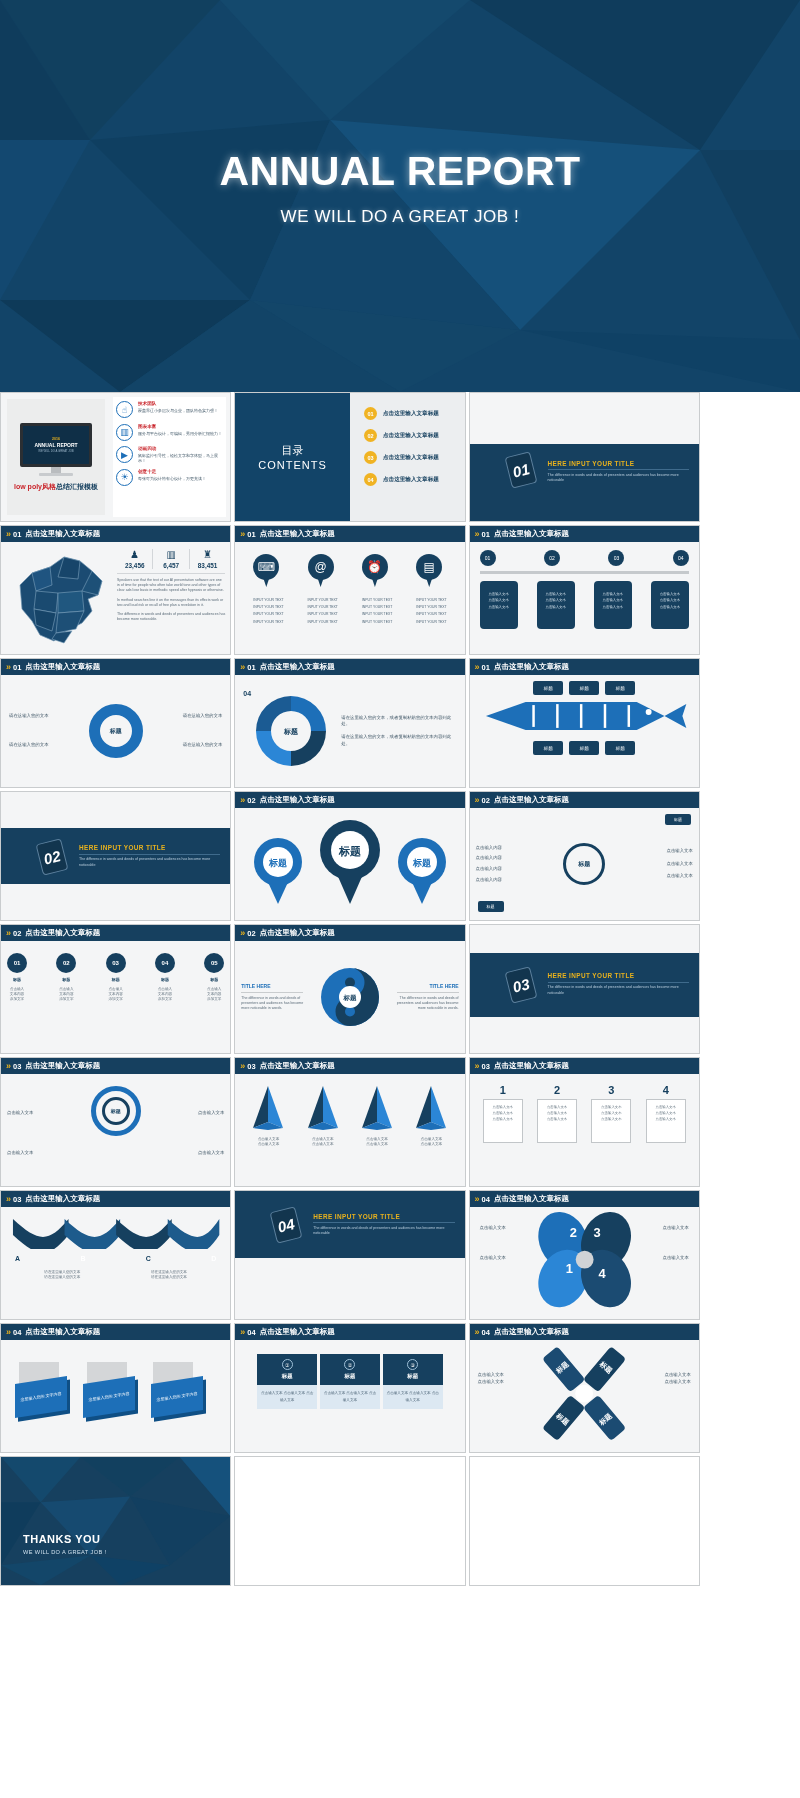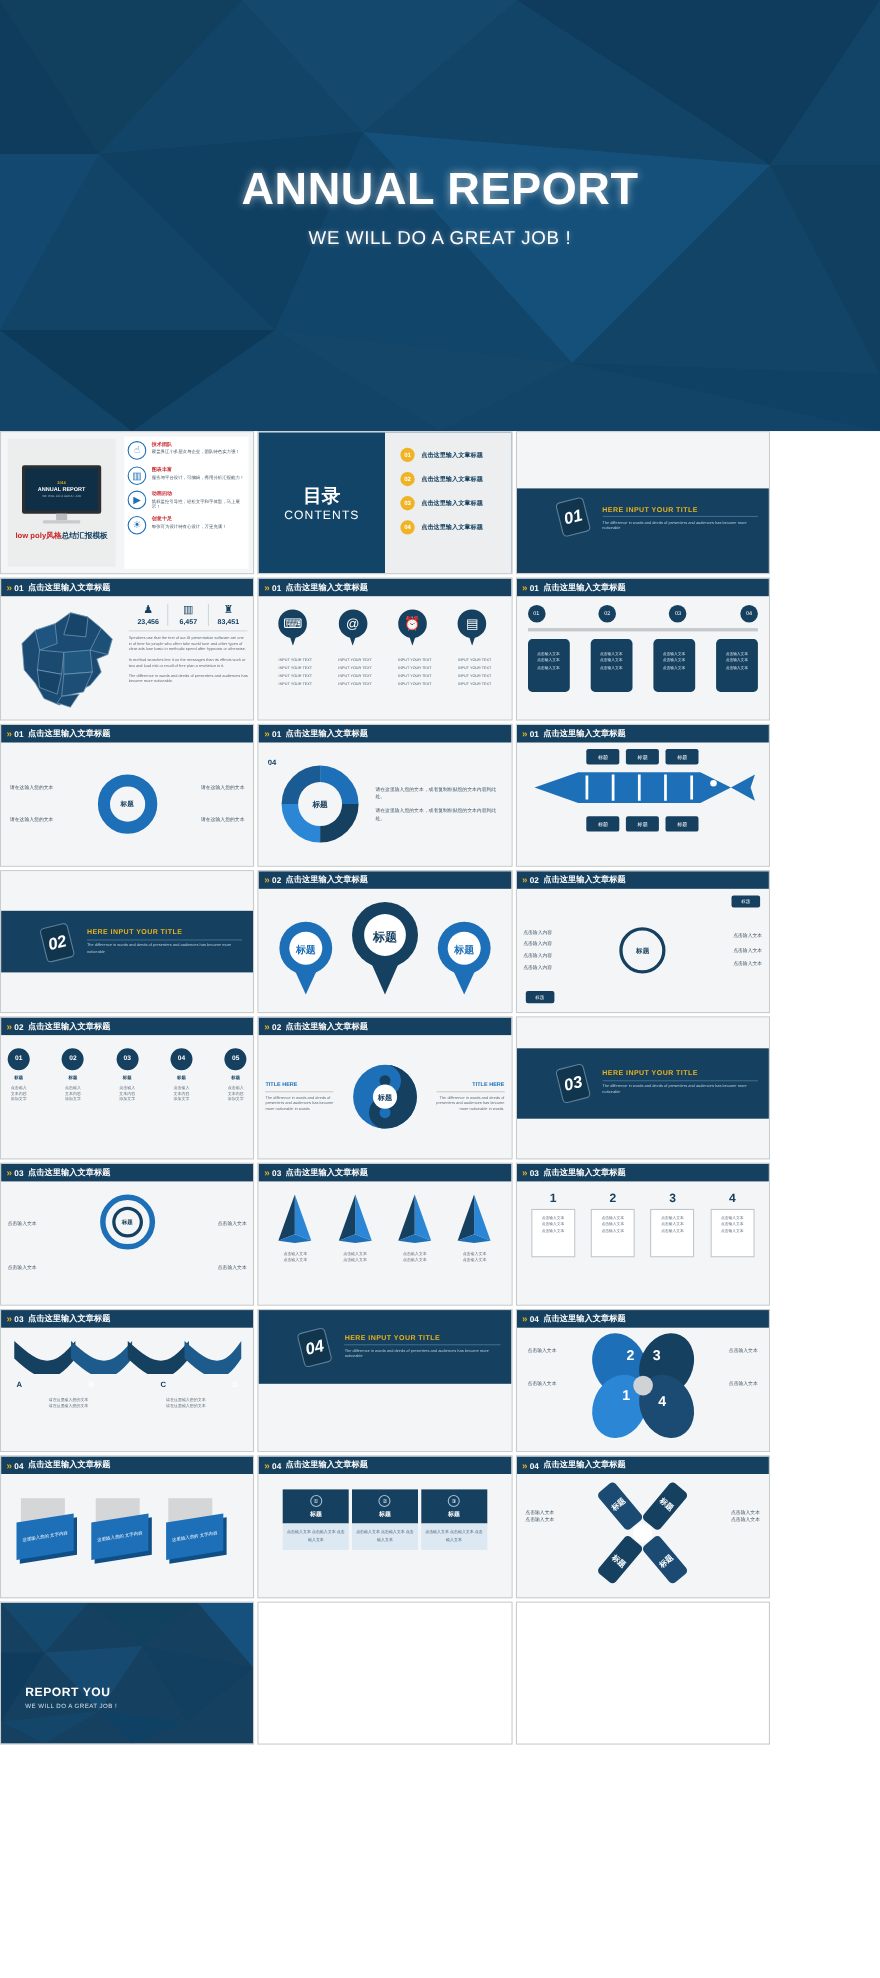--- a/index.html
+++ b/index.html
@@ -83,21 +83,21 @@
   .feat{ display:flex; gap:5px; align-items:flex-start; margin-bottom:5.5px; }
   .ficon{ width:17px; height:17px; border-radius:50%; border:1.6px solid #1d6fb8;
           display:flex; align-items:center; justify-content:center;
           color:#1d6fb8; font-size:9px; flex:0 0 auto; }
   .fh{ font-size:4.6px; font-weight:bold; color:#c9252b; }
   .fb{ font-size:4px; color:#3e5565; margin-top:2px; }
 
   
   .cts-left{ position:absolute; left:0; top:0; width:50%; height:100%;
              display:flex; flex-direction:column; align-items:center; justify-content:center; }
-  .cts-cn{ font-size:17px; font-weight:bold; color:#ffffff; }
+  .cts-cn{ font-size:11px; font-weight:normal; color:#ffffff; }
   .cts-en{ font-size:11px; color:#ffffff; letter-spacing:1px; margin-top:1px;}
   .cts-right{ position:absolute; right:0; top:0; width:50%; height:100%;
               background:#eceef0; padding:14px 6px 0 14px; }
   .cts-row{ display:flex; align-items:center; gap:6px; margin-bottom:9px; }
   .cts-dot{ width:13px; height:13px; border-radius:50%; background:#f0b323;
             color:#fff; font-size:5.5px; font-weight:bold;
             display:flex; align-items:center; justify-content:center; }
   .cts-lb{ font-size:5.6px; color:#16405f; font-weight:bold; }
   .sec-bot{ position:absolute; left:0; top:40%; width:100%; height:60%; background:#16405f; }
   .sec-num{ position:absolute; left:38px; top:48%; width:26px; height:32px;
@@ -957,21 +957,21 @@
         <polygon points="180,0 231,0 231,60" fill="#15517c"></polygon>
         <polygon points="0,46 40,46 0,110" fill="#0f3c5c"></polygon>
         <polygon points="40,46 130,40 90,100" fill="#164a70"></polygon>
         <polygon points="130,40 231,60 170,110" fill="#123f60"></polygon>
         <polygon points="0,110 90,100 40,130" fill="#134669"></polygon>
         <polygon points="90,100 170,110 120,130" fill="#0f4165"></polygon>
       </svg>
     </div>
     <div class="sfull">
       <div class="thk">
-        <div class="thk-h">REPORT YOU</div>
+        <div class="thk-h">THANKS YOU</div>
         <div class="thk-s">WE WILL DO A GREAT JOB !</div>
       </div>
     </div>
   </div>
 
   <div class="slide blank"></div>
 
   <div class="slide blank"></div>
 
 </div>

